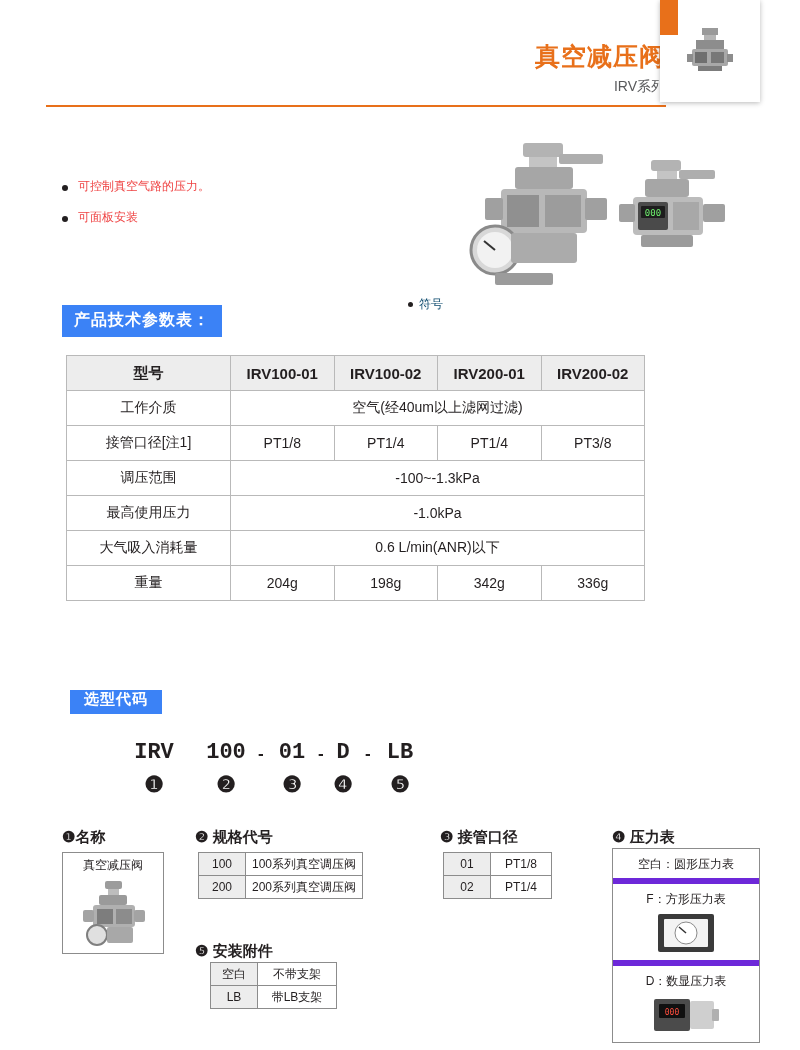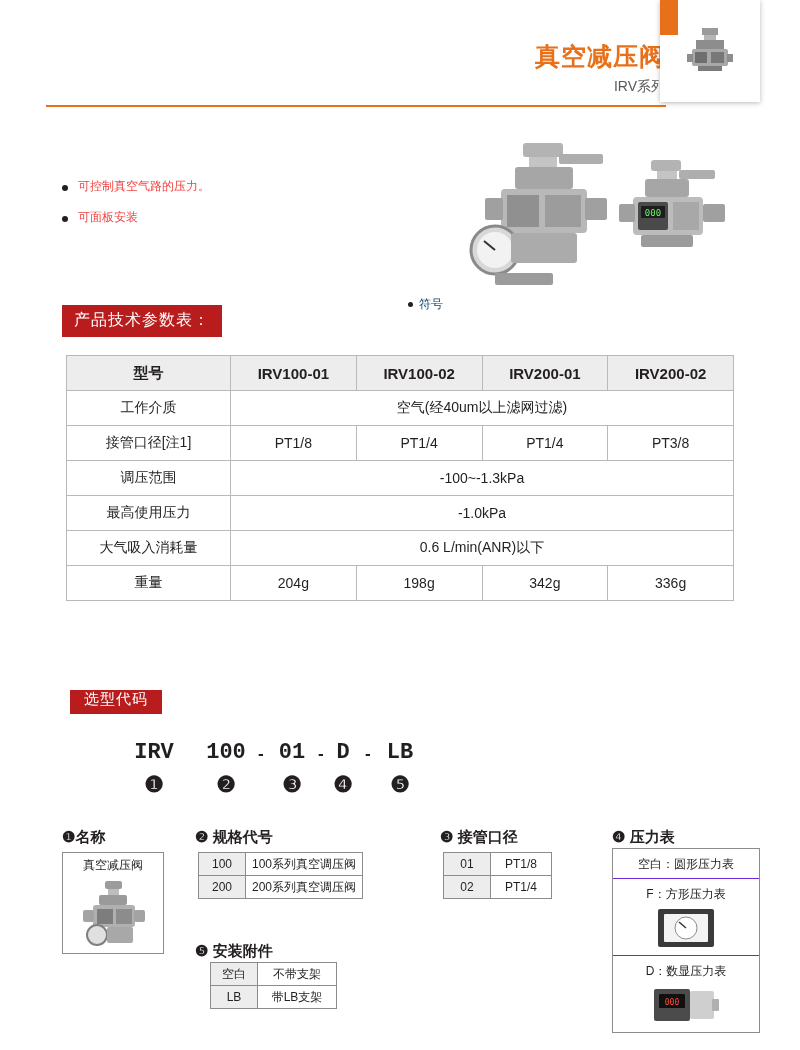--- a/index.html
+++ b/index.html
@@ -115,37 +115,37 @@
   .sym-dot {
     width: 5px; height: 5px;
     border-radius: 50%;
     background: #231f20;
     margin-right: 6px;
   }
 
   
   .section-title {
     position: absolute;
-    background: #b91c1c;
+    background: #3b82f6;
     color: #ffffff;
     font-size: 16px;
-    font-weight: normal;
+    font-weight: bold;
     padding: 5px 12px 6px 12px;
     letter-spacing: 1px;
     white-space: nowrap;
   }
   #spec-title { left: 62px; top: 305px; }
   #code-title { left: 70px; top: 690px; padding: 0 14px 5px 14px; font-size: 15px; }
 
   
   .spec-table {
     position: absolute;
     left: 66px;
     top: 355px;
-    width: 668px;
+    width: 579px;
     border-collapse: collapse;
     font-size: 14px;
   }
   .spec-table td, .spec-table th {
     border: 1px solid #b9b9b9;
     text-align: center;
     height: 34px;
     font-weight: normal;
     color: #231f20;
     padding: 0 4px;
@@ -236,21 +236,21 @@
     position: absolute;
     left: 612px;
     top: 848px;
     width: 146px;
     border: 1px solid #8c8c8c;
     background: #ffffff;
     font-size: 12px;
     color: #231f20;
   }
   .gauge-row {
-    border-bottom: 1px solid #6d28d9;
+    border-bottom: 6px solid #6d28d9;
     text-align: center;
     padding: 4px 0 2px 0;
   }
   .gauge-row:last-child { border-bottom: none; }
   .gauge-cap { padding: 3px 0; }
 </style>
 </head>
 <body>
 
 <div class="header">

